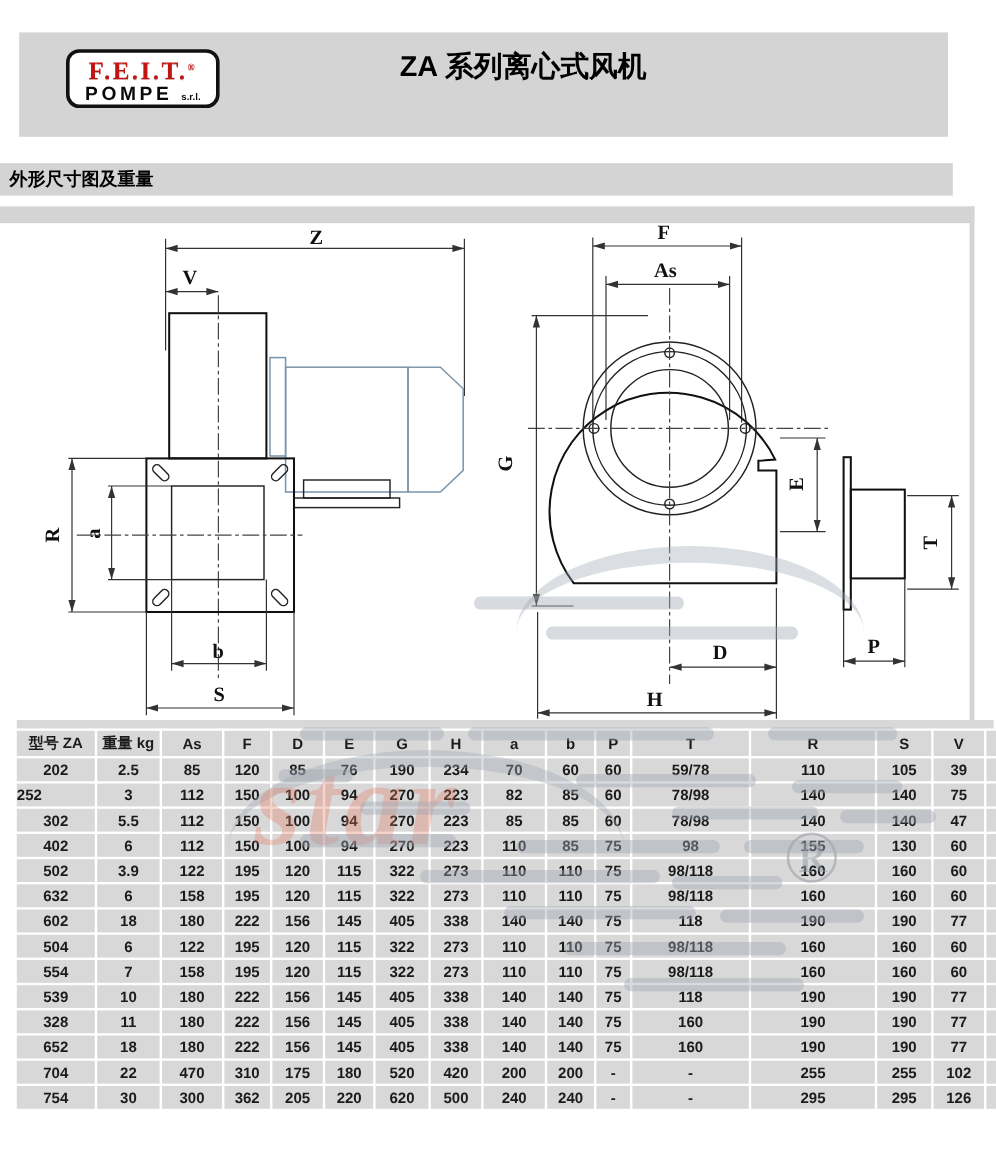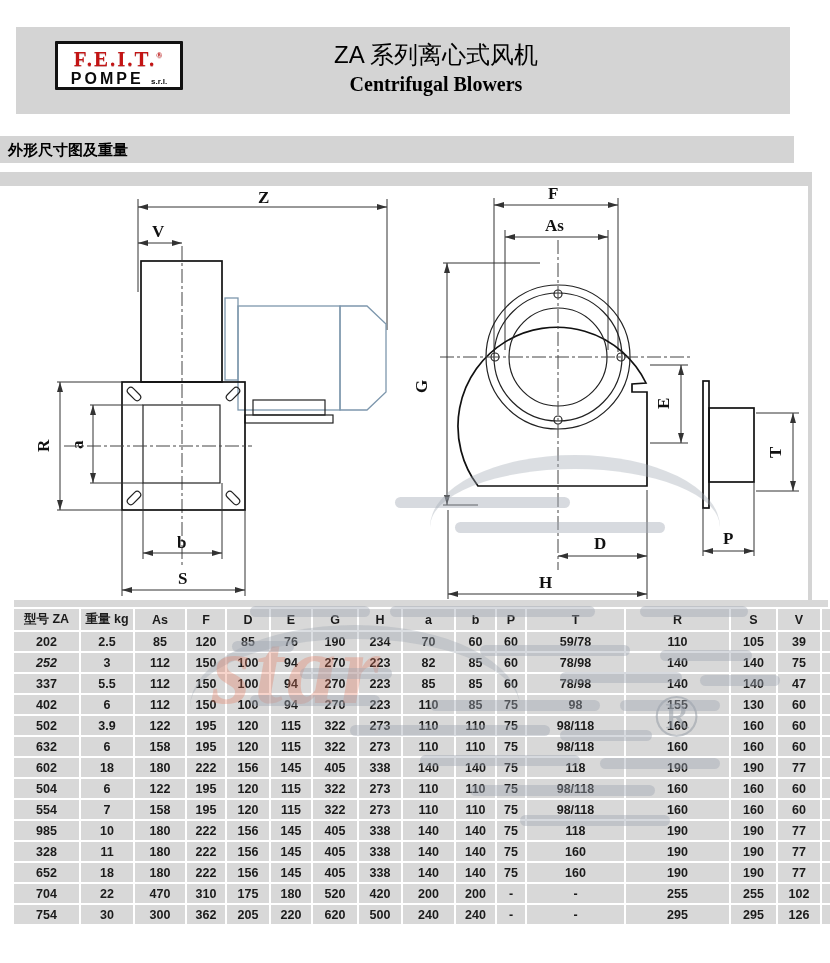--- a/index.html
+++ b/index.html
@@ -4,27 +4,27 @@
 <style>
   html,body{margin:0;padding:0}
   body{
     width:830px;height:963px;position:relative;overflow:hidden;
     background:#ffffff;font-family:"Liberation Sans",sans-serif;color:#111;
   }
   .abs{position:absolute}
   
   #header-band{left:16px;top:27px;width:774px;height:87px;background:#d4d4d4;z-index:1}
   #logo-box{left:39px;top:14px;width:128px;height:49px;background:#fff;border:3px solid #111;
-    border-radius:1px;text-align:center;box-sizing:border-box}
+    border-radius:11px;text-align:center;box-sizing:border-box}
   #logo-feit{font-family:"Liberation Serif",serif;font-weight:700;font-size:21px;line-height:24px;
     color:#c31414;letter-spacing:2px;text-shadow:0 1px 0 rgba(120,0,0,.35)}
   #logo-feit sup{font-size:8px;vertical-align:super}
   #logo-pompe{font-weight:900;font-size:16px;line-height:16px;letter-spacing:3px;color:#0a0a0a}
   #logo-pompe .srl{font-size:8px;font-weight:700;letter-spacing:0}
-  #title-zh{left:200px;top:12px;width:440px;text-align:center;font-size:24px;font-weight:400;color:#000}
+  #title-zh{left:200px;top:12px;width:440px;text-align:center;font-size:24px;font-weight:700;color:#000}
   #title-en{left:200px;top:46px;width:440px;text-align:center;font-family:"Liberation Serif",serif;
     font-size:20px;font-weight:700;color:#000}
   
   #section-bar{left:0;top:136px;width:794px;height:27px;background:#d4d4d4;z-index:1;
     font-size:15px;font-weight:700;line-height:27px;padding-left:8px;box-sizing:border-box;color:#000}
   
   #diagram-topshadow{left:0;top:172px;width:812px;height:14px;background:#d4d4d4;z-index:1}
   #diagram-rightshadow{left:808px;top:172px;width:4px;height:428px;background:#d4d4d4;z-index:1}
   #diagram-svg{left:0;top:186px;z-index:2}
   .dim{stroke:#333;stroke-width:1;fill:none}
@@ -53,21 +53,20 @@
 </style>
 </head>
 <body>
 
 <div class="abs" id="header-band">
   <div class="abs" id="logo-box">
     <div id="logo-feit"><span>F.E.I.T.</span><sup>®</sup></div>
     <div id="logo-pompe"><span>POMPE</span> <span class="srl">s.r.l.</span></div>
   </div>
   <div class="abs" id="title-zh">ZA 系列离心式风机</div>
-  <div class="abs" id="title-en">Centrifugal Blowers</div>
 </div>
 
 <div class="abs" id="section-bar">外形尺寸图及重量</div>
 
 <div class="abs" id="diagram-topshadow"></div>
 <div class="abs" id="diagram-rightshadow"></div>
 
 <svg class="abs" id="diagram-svg" width="812" height="414" viewBox="0 186 812 414">
   <defs>
     <marker id="ar" markerWidth="11" markerHeight="8" refX="10" refY="4" orient="auto-start-reverse" markerUnits="userSpaceOnUse">
@@ -240,39 +239,39 @@
           <td>70</td>
           <td>60</td>
           <td>60</td>
           <td>59/78</td>
           <td>110</td>
           <td>105</td>
           <td>39</td>
           <td>223</td>
         </tr>
         <tr>
-          <td style="text-align: center; font-style: italic;">252</td>
+          <td style="text-align: left;">252</td>
           <td>3</td>
           <td>112</td>
           <td>150</td>
           <td>100</td>
           <td>94</td>
           <td>270</td>
           <td>223</td>
           <td>82</td>
           <td>85</td>
           <td>60</td>
           <td>78/98</td>
           <td>140</td>
           <td>140</td>
           <td>75</td>
           <td>232</td>
         </tr>
         <tr>
-          <td>337</td>
+          <td>302</td>
           <td>5.5</td>
           <td>112</td>
           <td>150</td>
           <td>100</td>
           <td>94</td>
           <td>270</td>
           <td>223</td>
           <td>85</td>
           <td>85</td>
           <td>60</td>
@@ -384,21 +383,21 @@
           <td>110</td>
           <td>110</td>
           <td>75</td>
           <td>98/118</td>
           <td>160</td>
           <td>160</td>
           <td>60</td>
           <td>295</td>
         </tr>
         <tr>
-          <td>985</td>
+          <td>539</td>
           <td>10</td>
           <td>180</td>
           <td>222</td>
           <td>156</td>
           <td>145</td>
           <td>405</td>
           <td>338</td>
           <td>140</td>
           <td>140</td>
           <td>75</td>

